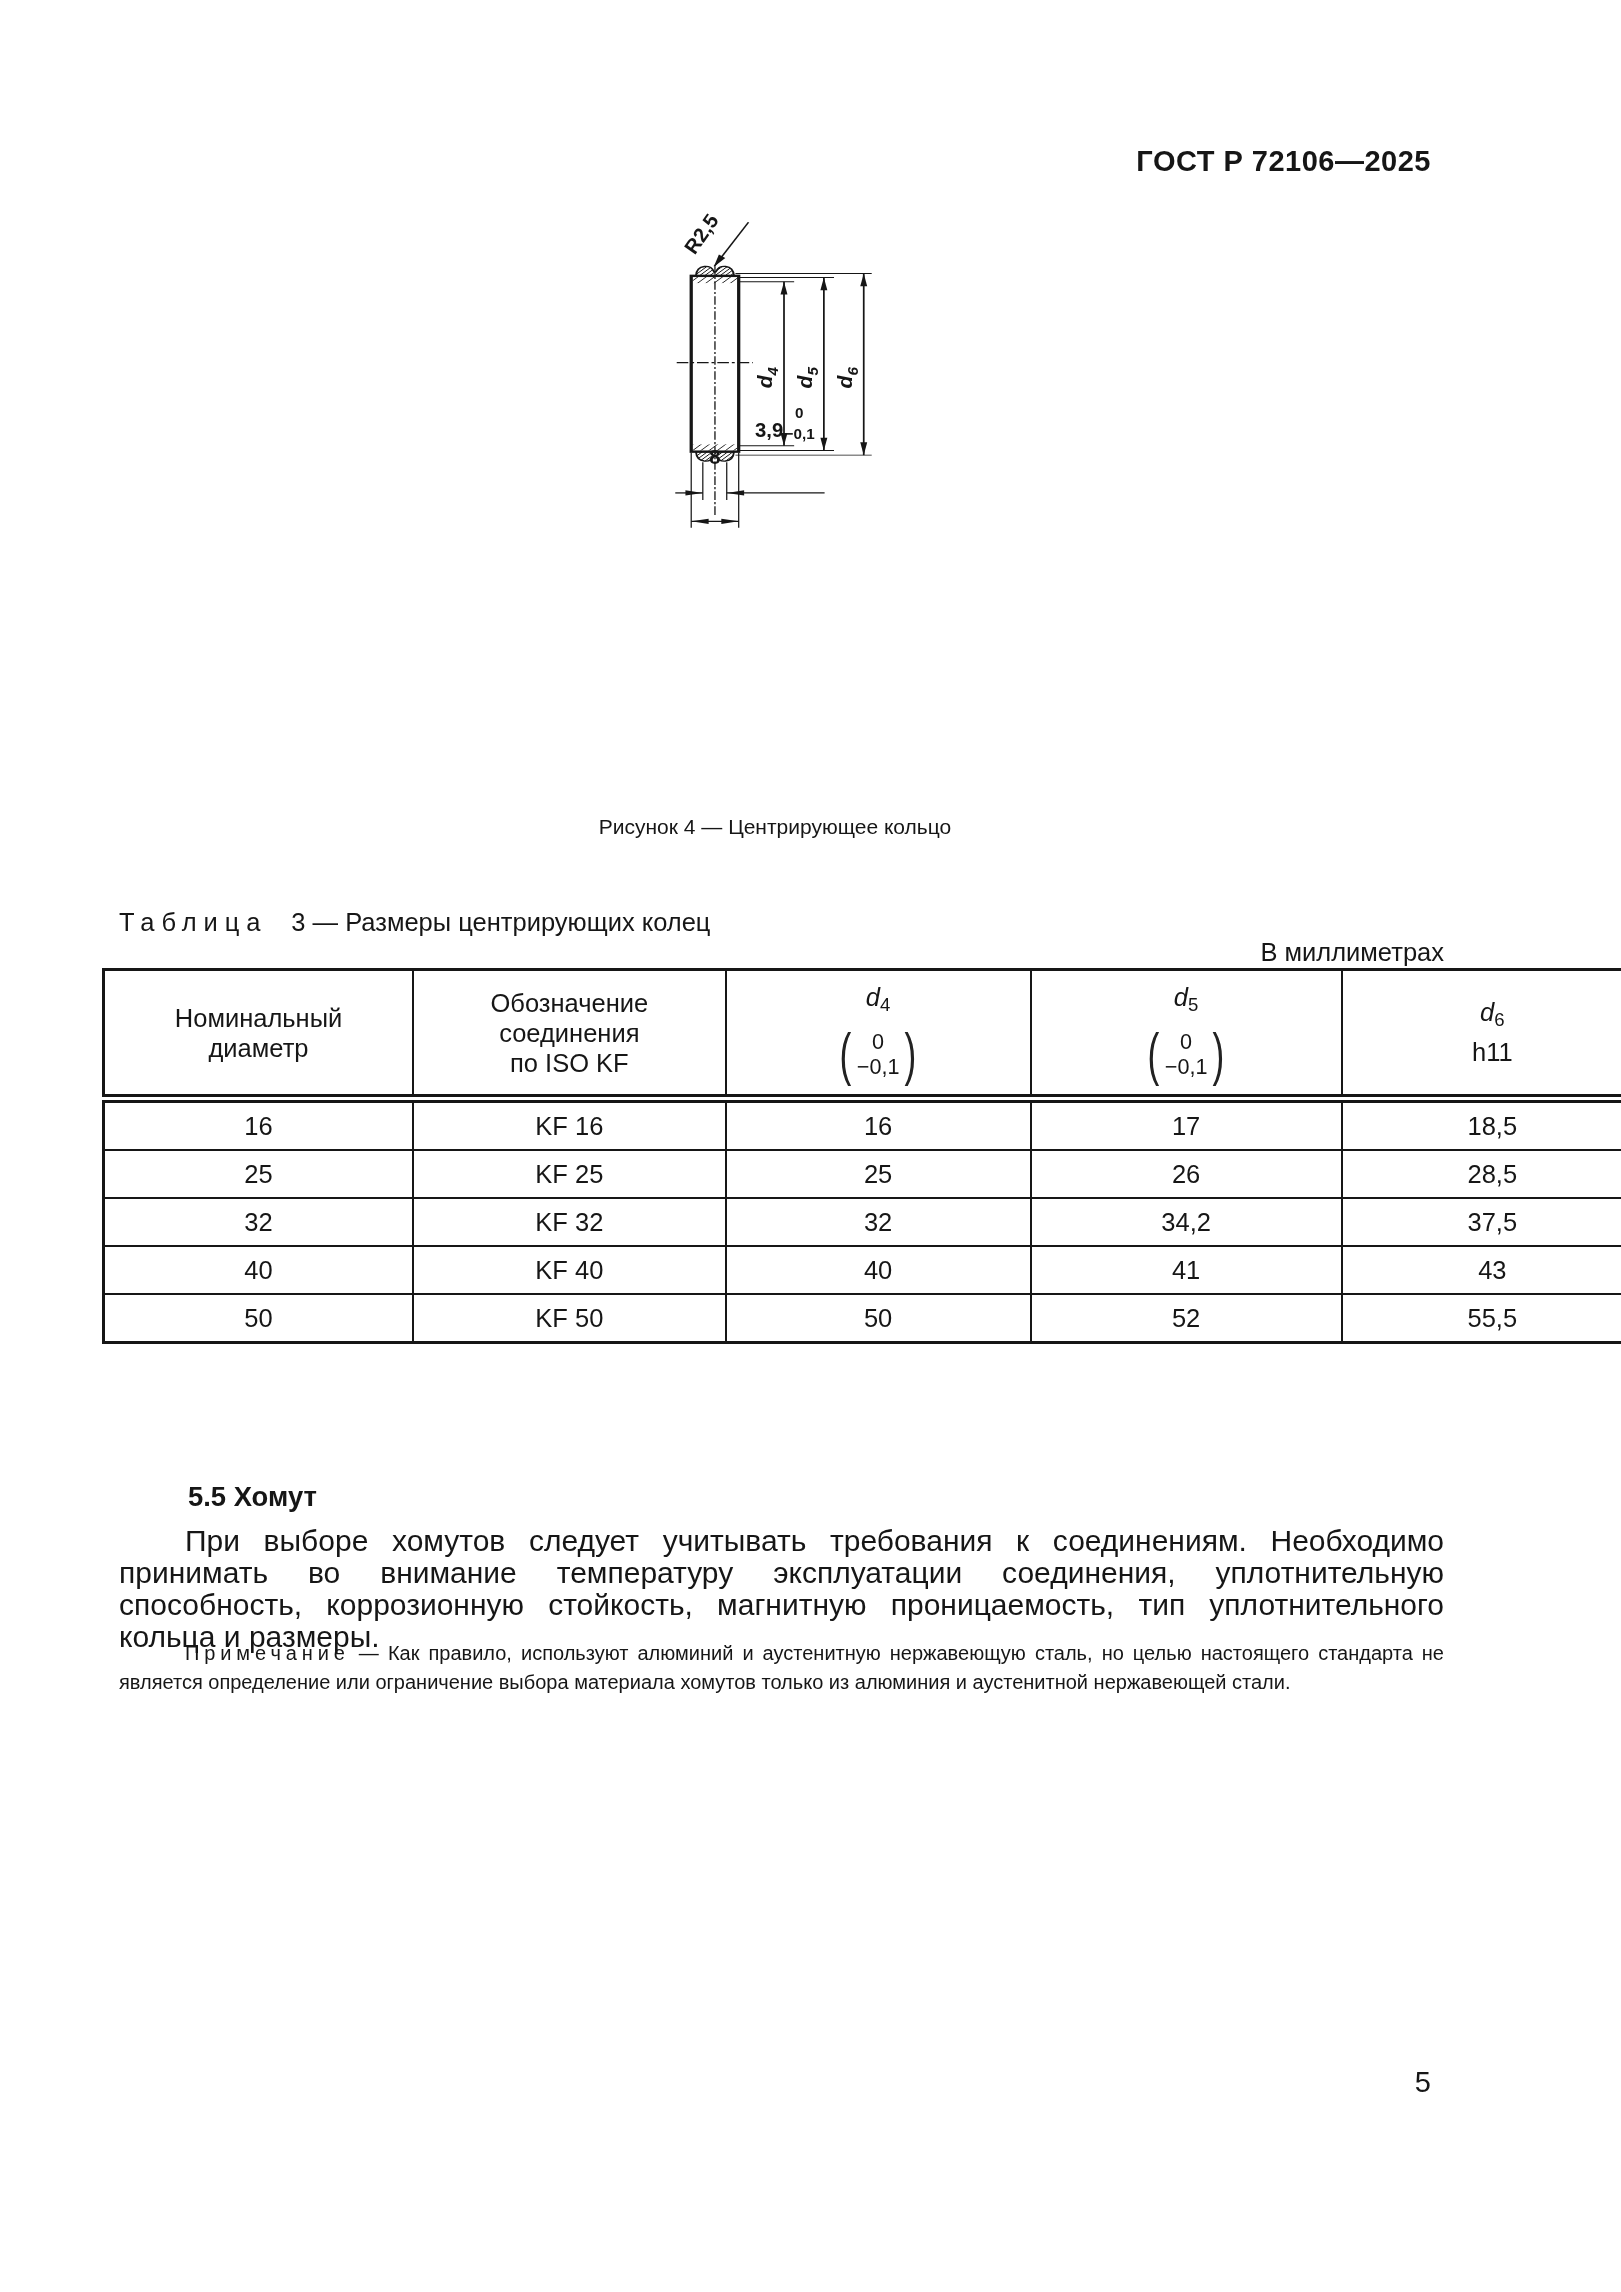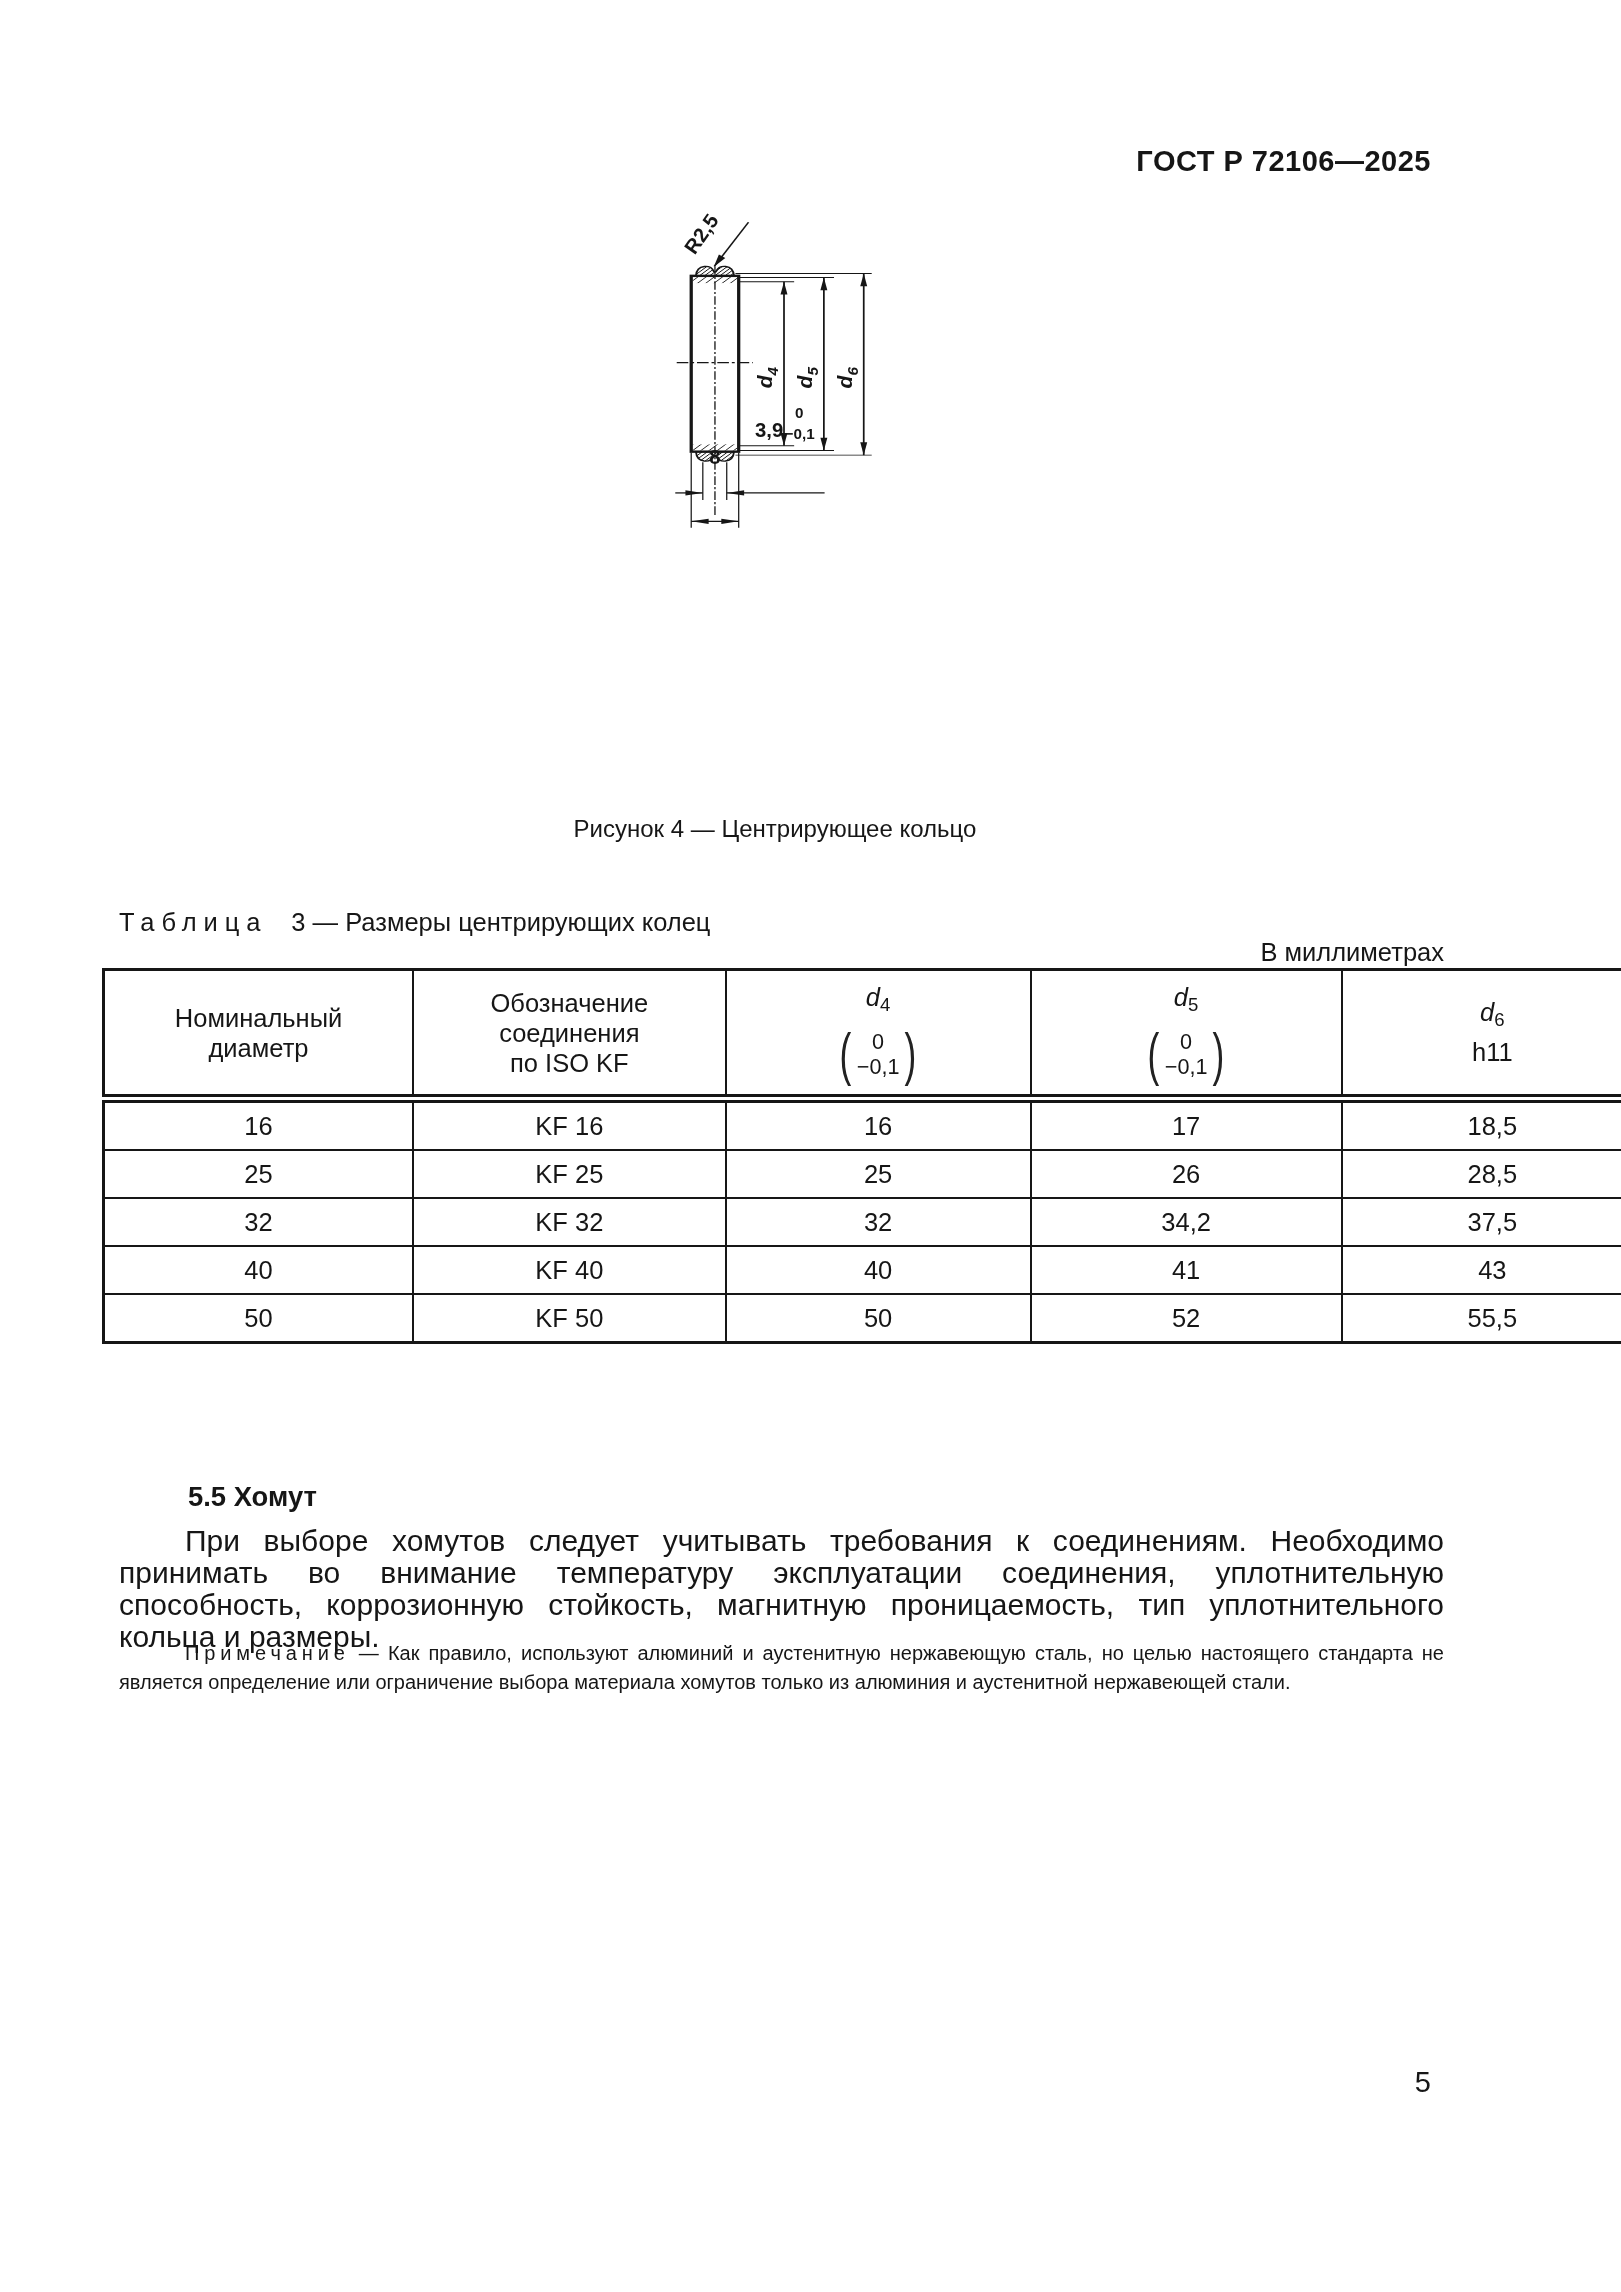--- a/index.html
+++ b/index.html
@@ -9,21 +9,21 @@
     -webkit-font-smoothing:antialiased;
   }
   .abs{position:absolute;}
 
   
   .std-code{top:145px;left:119px;width:1312px;text-align:right;
     font-size:29px;font-weight:700;letter-spacing:0.5px;}
 
   
   .fig-svg{left:549px;top:211px;}
-  .fig-caption{top:815px;left:481px;width:588px;text-align:center;font-size:24px;}
+  .fig-caption{top:815px;left:481px;width:588px;text-align:center;font-size:21px;}
 
   
   .tbl-caption{top:908px;left:119px;font-size:25.5px;}
   .tbl-caption .sp{letter-spacing:6.9px;}
   .tbl-caption .rest{margin-left:24px;}
   .units-note{top:938px;left:119px;width:1325px;text-align:right;font-size:25.5px;}
 
   
   table.dims{position:absolute;top:968px;left:102px;width:1543px;
     border-collapse:collapse;table-layout:fixed;

